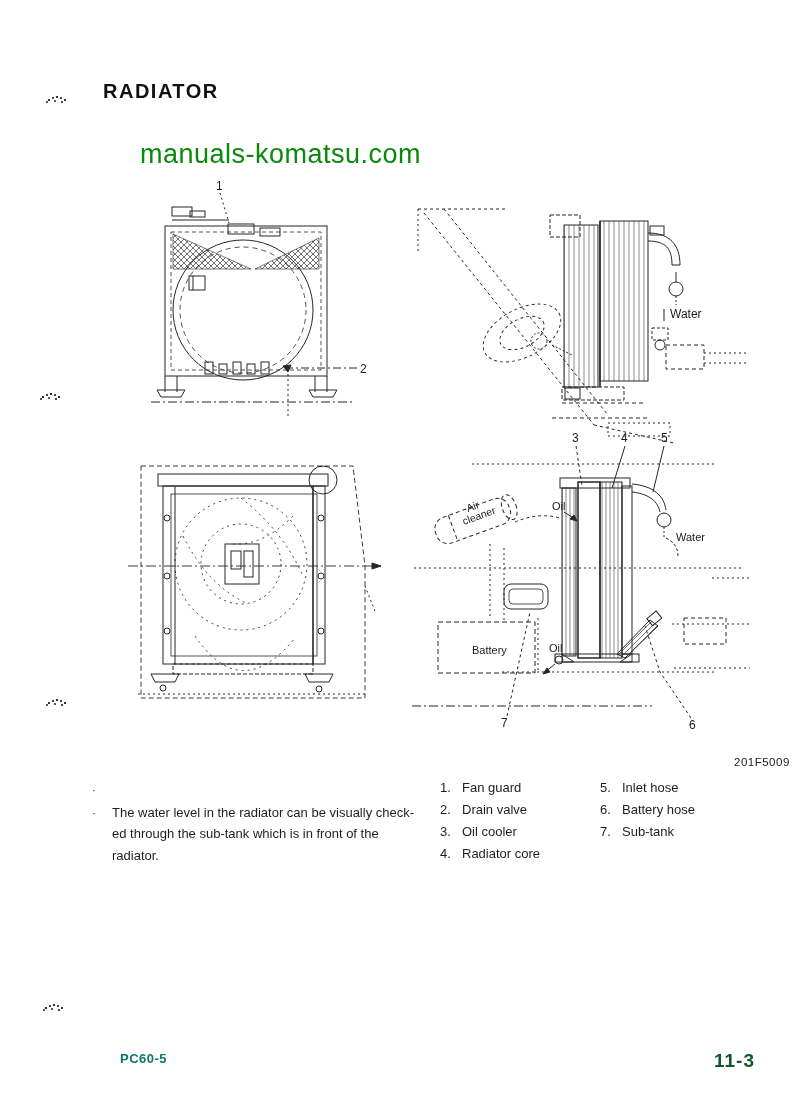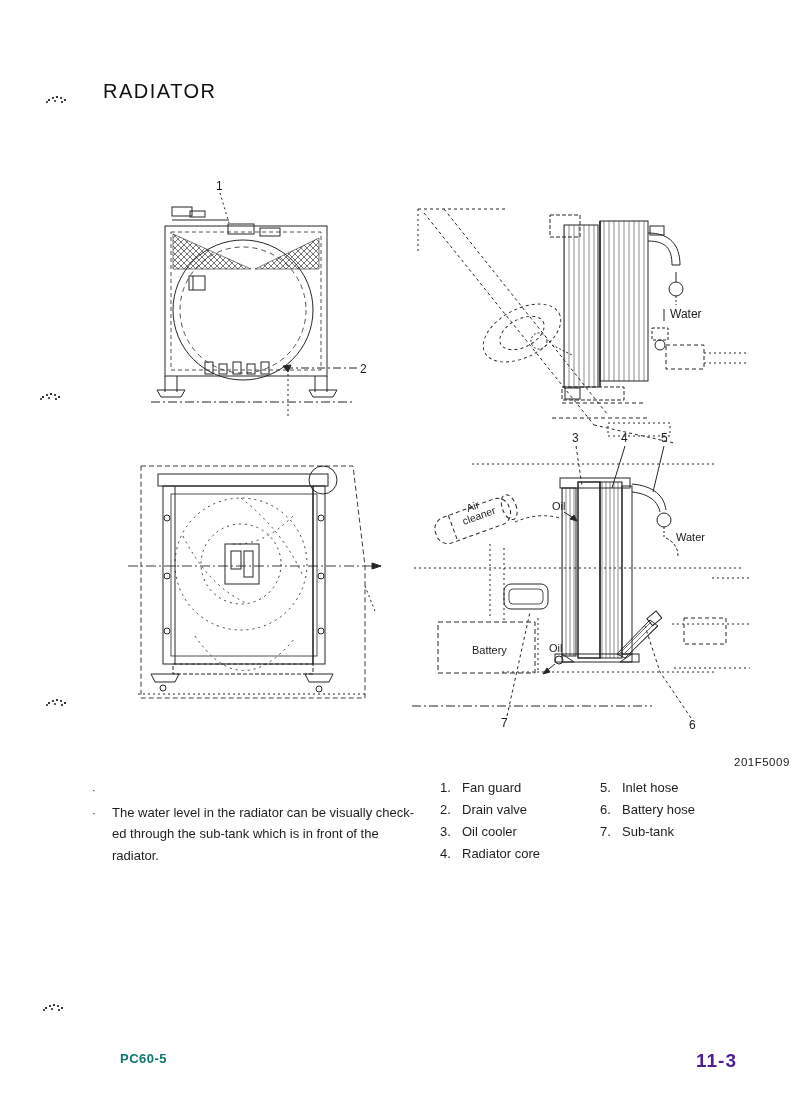--- a/index.html
+++ b/index.html
@@ -1,21 +1,21 @@
 <!DOCTYPE html>
 <html><head>
 <meta charset="utf-8">
 <style>
   html,body{margin:0;padding:0;background:#ffffff;}
   .page{
     position:relative;width:793px;height:1115px;background:#ffffff;
     font-family:"Liberation Sans", sans-serif;color:#1b1b1b;overflow:hidden;
   }
   .title{
-    position:absolute;left:103px;top:80px;font-size:20px;font-weight:normal;
+    position:absolute;left:103px;top:80px;font-size:20px;font-weight:bold;
     letter-spacing:1.5px;color:#111;
   }
   .watermark{
     position:absolute;left:140px;top:139px;font-size:27px;font-weight:400;
     letter-spacing:0.5px;
   }
   .fig-code{
     position:absolute;left:686px;top:756px;font-size:11.5px;color:#222;letter-spacing:0.5px;margin-left:48px;
   }
   .notes{
@@ -29,39 +29,40 @@
   }
   .parts-col{position:absolute;top:0;}
   .parts-col.left{left:0;width:165px;}
   .parts-col.right{left:160px;width:160px;}
   .part-row{display:flex;height:22px;align-items:flex-start;}
   .part-num{width:22px;flex:0 0 22px;}
   .footer-left{
     position:absolute;left:120px;top:1051px;font-size:13px;font-weight:bold;letter-spacing:0.5px;color:#0f766e;
   }
   .page-num{
-    position:absolute;left:696px;top:1050px;font-size:19px;font-weight:bold;letter-spacing:1px;color:#4c1d95;
+    position:absolute;left:714px;top:1050px;font-size:19px;font-weight:bold;letter-spacing:1px;color:#14532d;
   }
   svg{position:absolute;overflow:visible;}
   svg text{font-family:"Liberation Sans", sans-serif;fill:#1b1b1b;}
   .speck{position:absolute;width:2px;height:2px;background:transparent;}
   .speck::after{content:"";position:absolute;width:2px;height:2px;background:#333;
     box-shadow:4px -2px 0 #444, 8px -3px 0 #333, 12px -2px 0 #444, 16px 0 0 #333, 6px 1px 0 #555, 13px 2px 0 #444, -2px 2px 0 #555;}
 </style>
 </head>
 <body>
 
 <div class="page">
 
   <span class="speck" style="left:48px;top:99px;"></span>
   <span class="speck" style="left:42px;top:396px;"></span>
   <span class="speck" style="left:48px;top:702px;"></span>
   <span class="speck" style="left:45px;top:1007px;"></span>
 
   <div class="title">RADIATOR</div>
+  <div class="watermark" id="wm" style="color: rgb(10, 138, 10);">manuals-komatsu.com</div>
 
   <svg style="left:133px;top:176px;" width="272" height="244" viewBox="0 0 272 244">
     <defs>
       <pattern id="a-ch" width="6" height="6" patternUnits="userSpaceOnUse">
         <path d="M0 6 L6 0 M0 0 L6 6" stroke="#3a3a3a" stroke-width="0.7" fill="none"></path>
       </pattern>
     </defs>
     <g stroke="#262626" fill="none" stroke-width="1">
 
       <line x1="87" y1="17" x2="96" y2="47" stroke-dasharray="2 3"></line>

